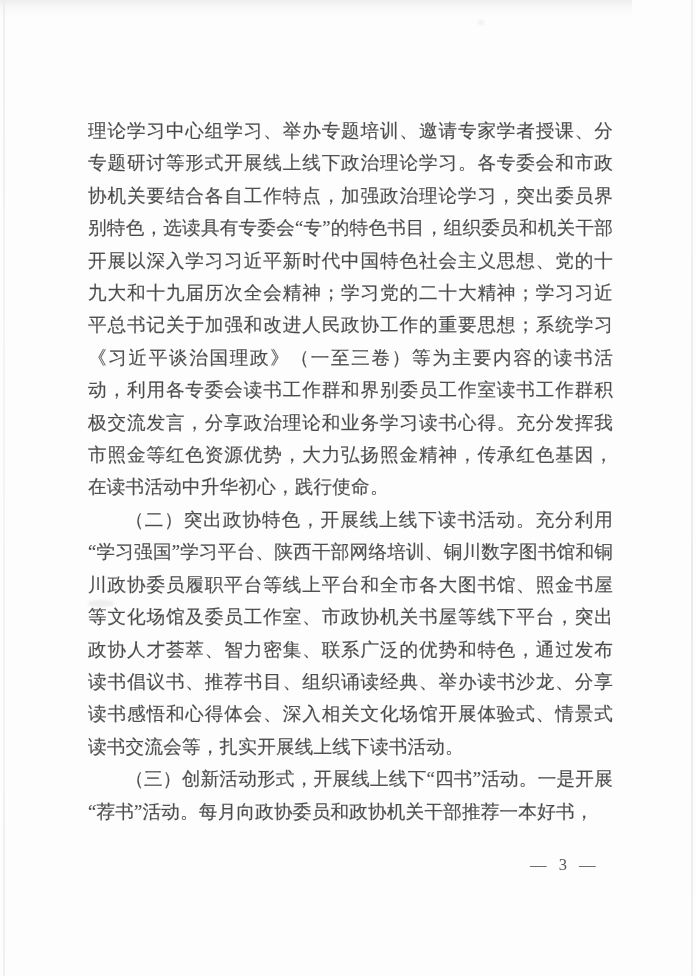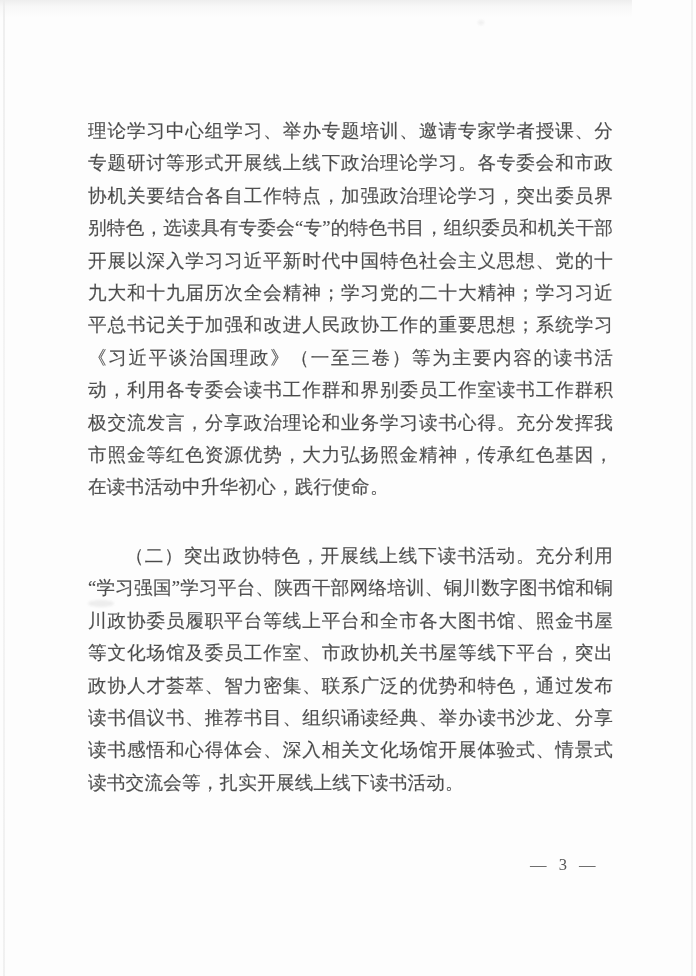--- a/index.html
+++ b/index.html
@@ -64,21 +64,20 @@
     text-justify: inter-ideograph;
     letter-spacing: 0.2px;
     -webkit-text-stroke: 0.2px #6a6a6a;
   }
   .doc-body p {
     margin: 0;
     padding: 0;
   }
   .doc-body p.indent {
     text-indent: 2em;
-    margin-top: 36px;
   }
   .page-number {
     position: absolute;
     left: 530px;
     top: 855px;
     font-size: 16.5px;
     color: #555555;
     letter-spacing: 4px;
     white-space: nowrap;
   }
@@ -88,16 +87,17 @@
 
 <div class="scan-page">
   <div class="edge-line-left"></div>
   <div class="edge-line-right"></div>
   <div class="scan-speck-1"></div>
   <div class="scan-speck-2"></div>
 
   <div class="doc-body">
     <p>理论学习中心组学习、举办专题培训、邀请专家学者授课、分专题研讨等形式开展线上线下政治理论学习。各专委会和市政协机关要结合各自工作特点，加强政治理论学习，突出委员界别特色，选读具有专委会“专”的特色书目，组织委员和机关干部开展以深入学习习近平新时代中国特色社会主义思想、党的十九大和十九届历次全会精神；学习党的二十大精神；学习习近平总书记关于加强和改进人民政协工作的重要思想；系统学习《习近平谈治国理政》（一至三卷）等为主要内容的读书活动，利用各专委会读书工作群和界别委员工作室读书工作群积极交流发言，分享政治理论和业务学习读书心得。充分发挥我市照金等红色资源优势，大力弘扬照金精神，传承红色基因，在读书活动中升华初心，践行使命。</p>
     <p class="indent">（二）突出政协特色，开展线上线下读书活动。充分利用“学习强国”学习平台、陕西干部网络培训、铜川数字图书馆和铜川政协委员履职平台等线上平台和全市各大图书馆、照金书屋等文化场馆及委员工作室、市政协机关书屋等线下平台，突出政协人才荟萃、智力密集、联系广泛的优势和特色，通过发布读书倡议书、推荐书目、组织诵读经典、举办读书沙龙、分享读书感悟和心得体会、深入相关文化场馆开展体验式、情景式读书交流会等，扎实开展线上线下读书活动。</p>
+    <p class="indent">（三）创新活动形式，开展线上线下“四书”活动。一是开展“荐书”活动。每月向政协委员和政协机关干部推荐一本好书，</p>
   </div>
 
   <div class="page-number">— 3 —</div>
 </div>
 
 </body></html>

